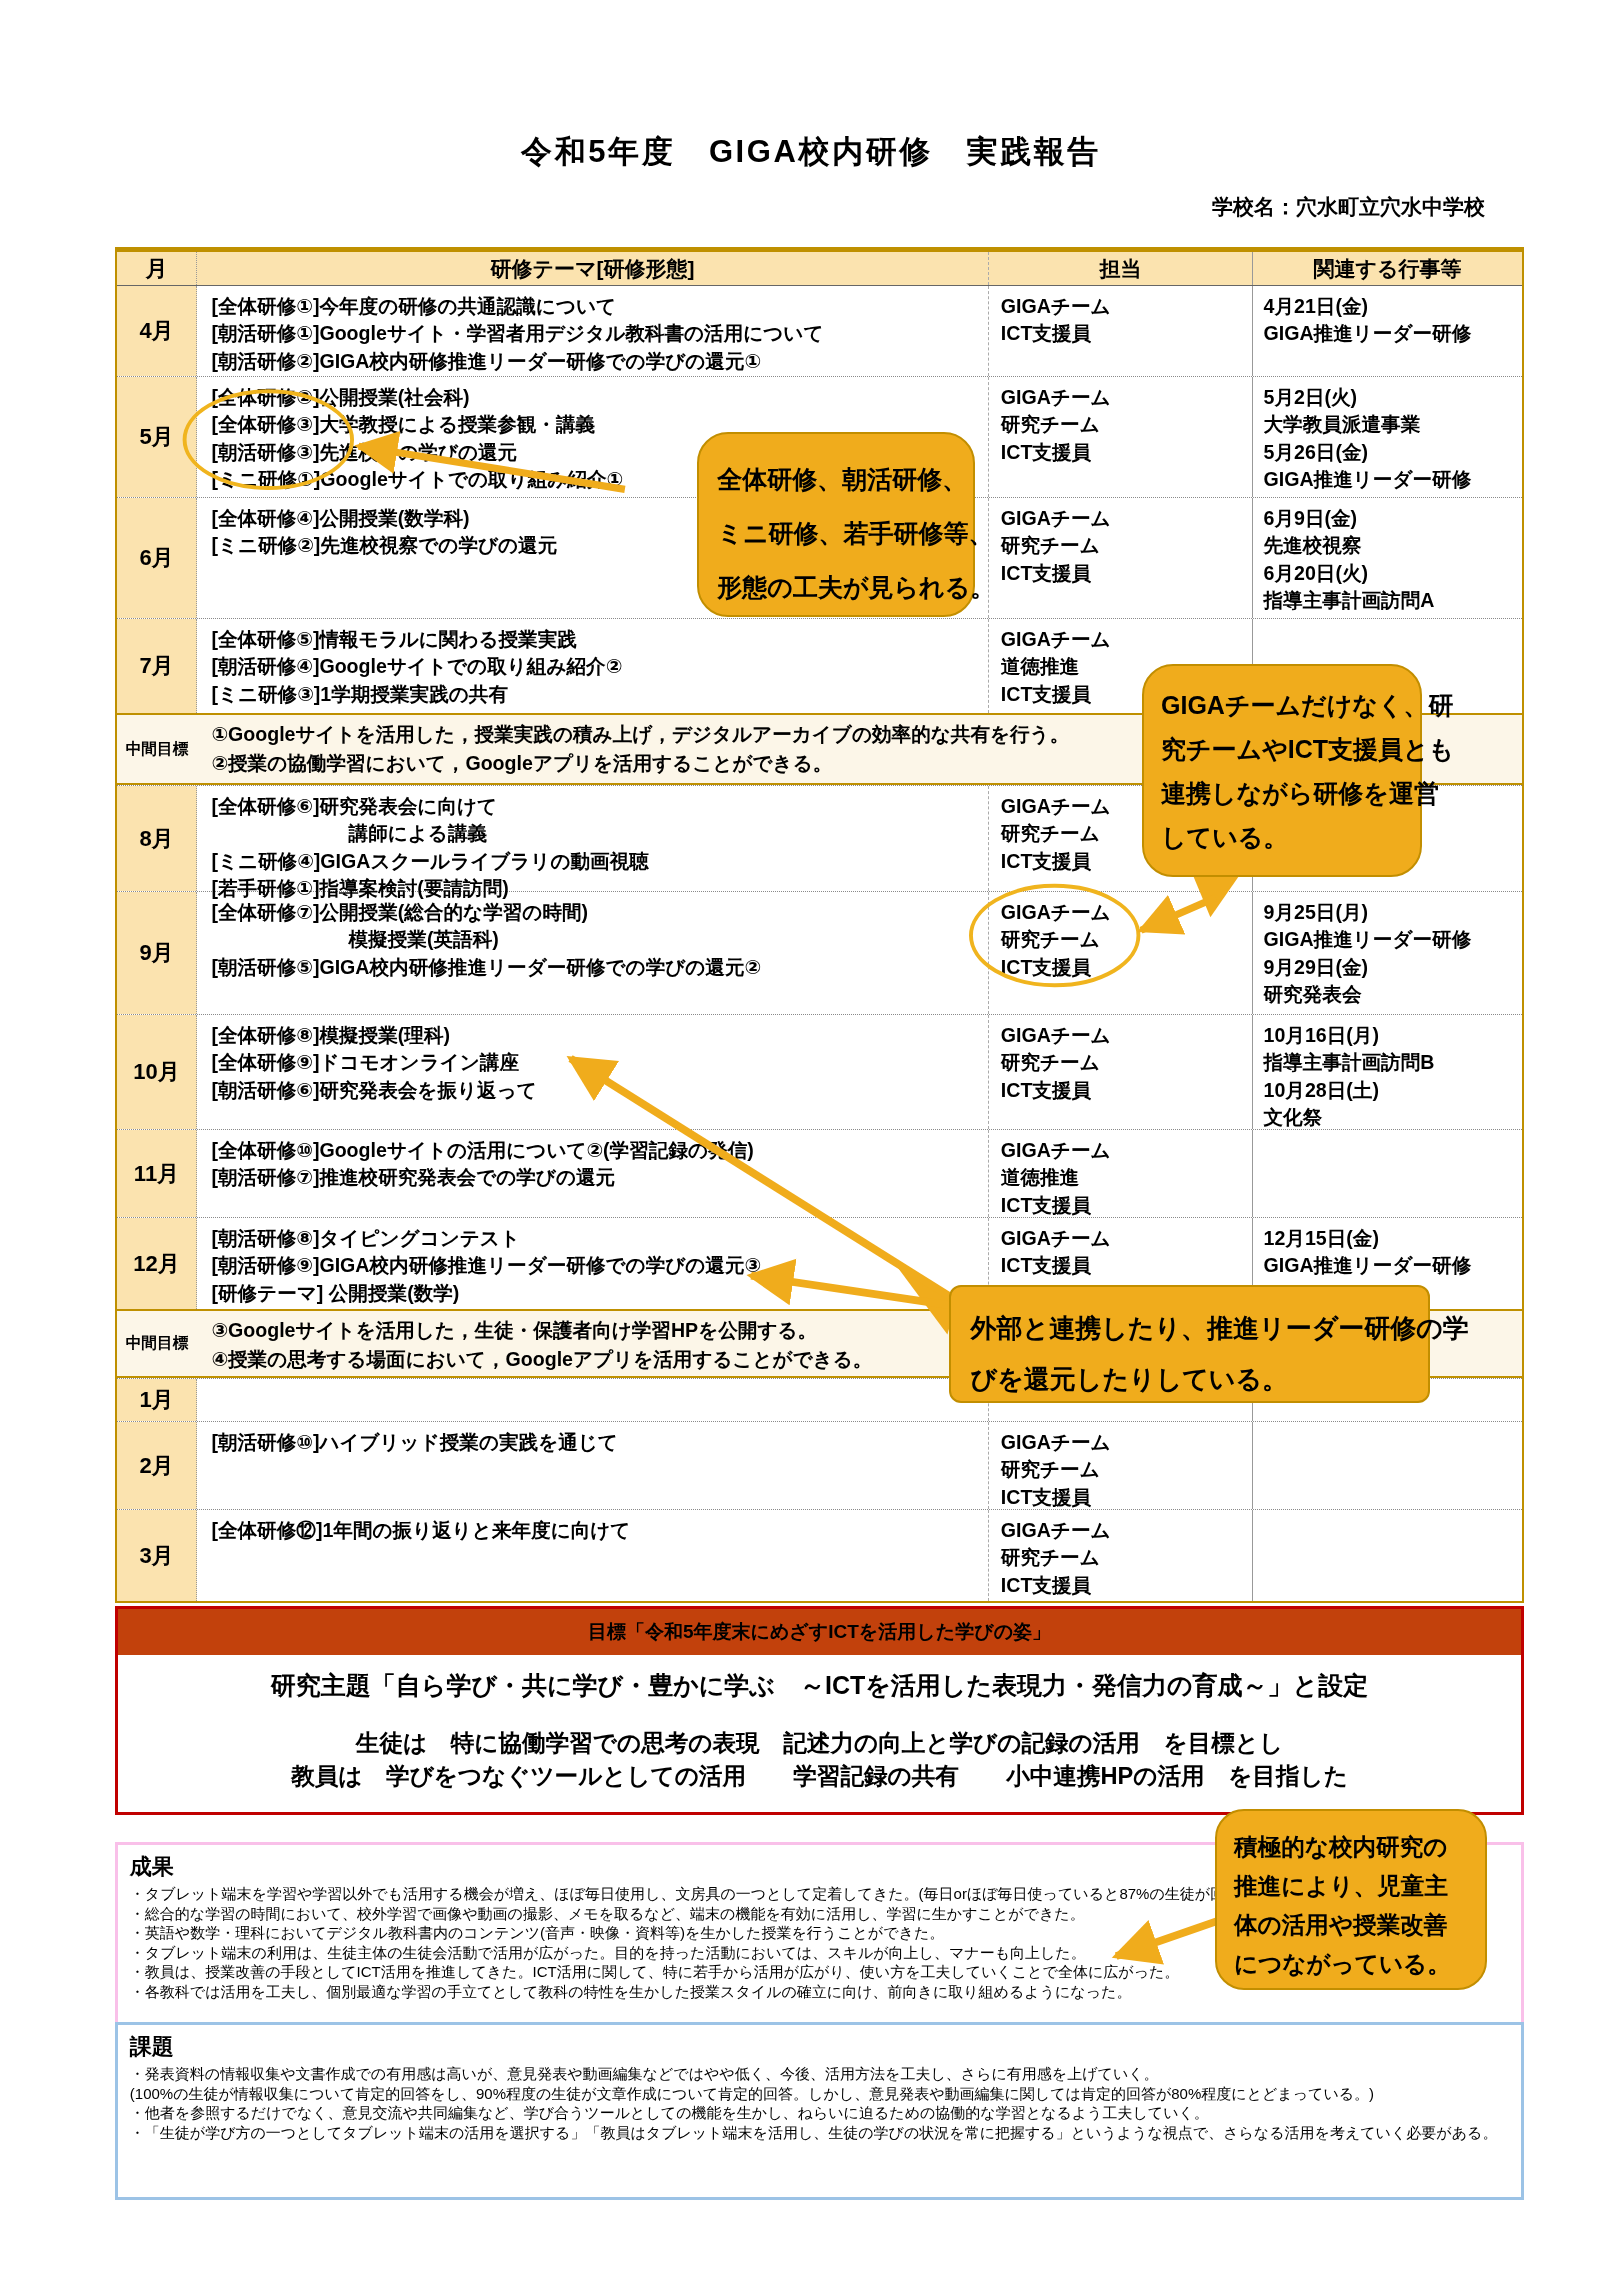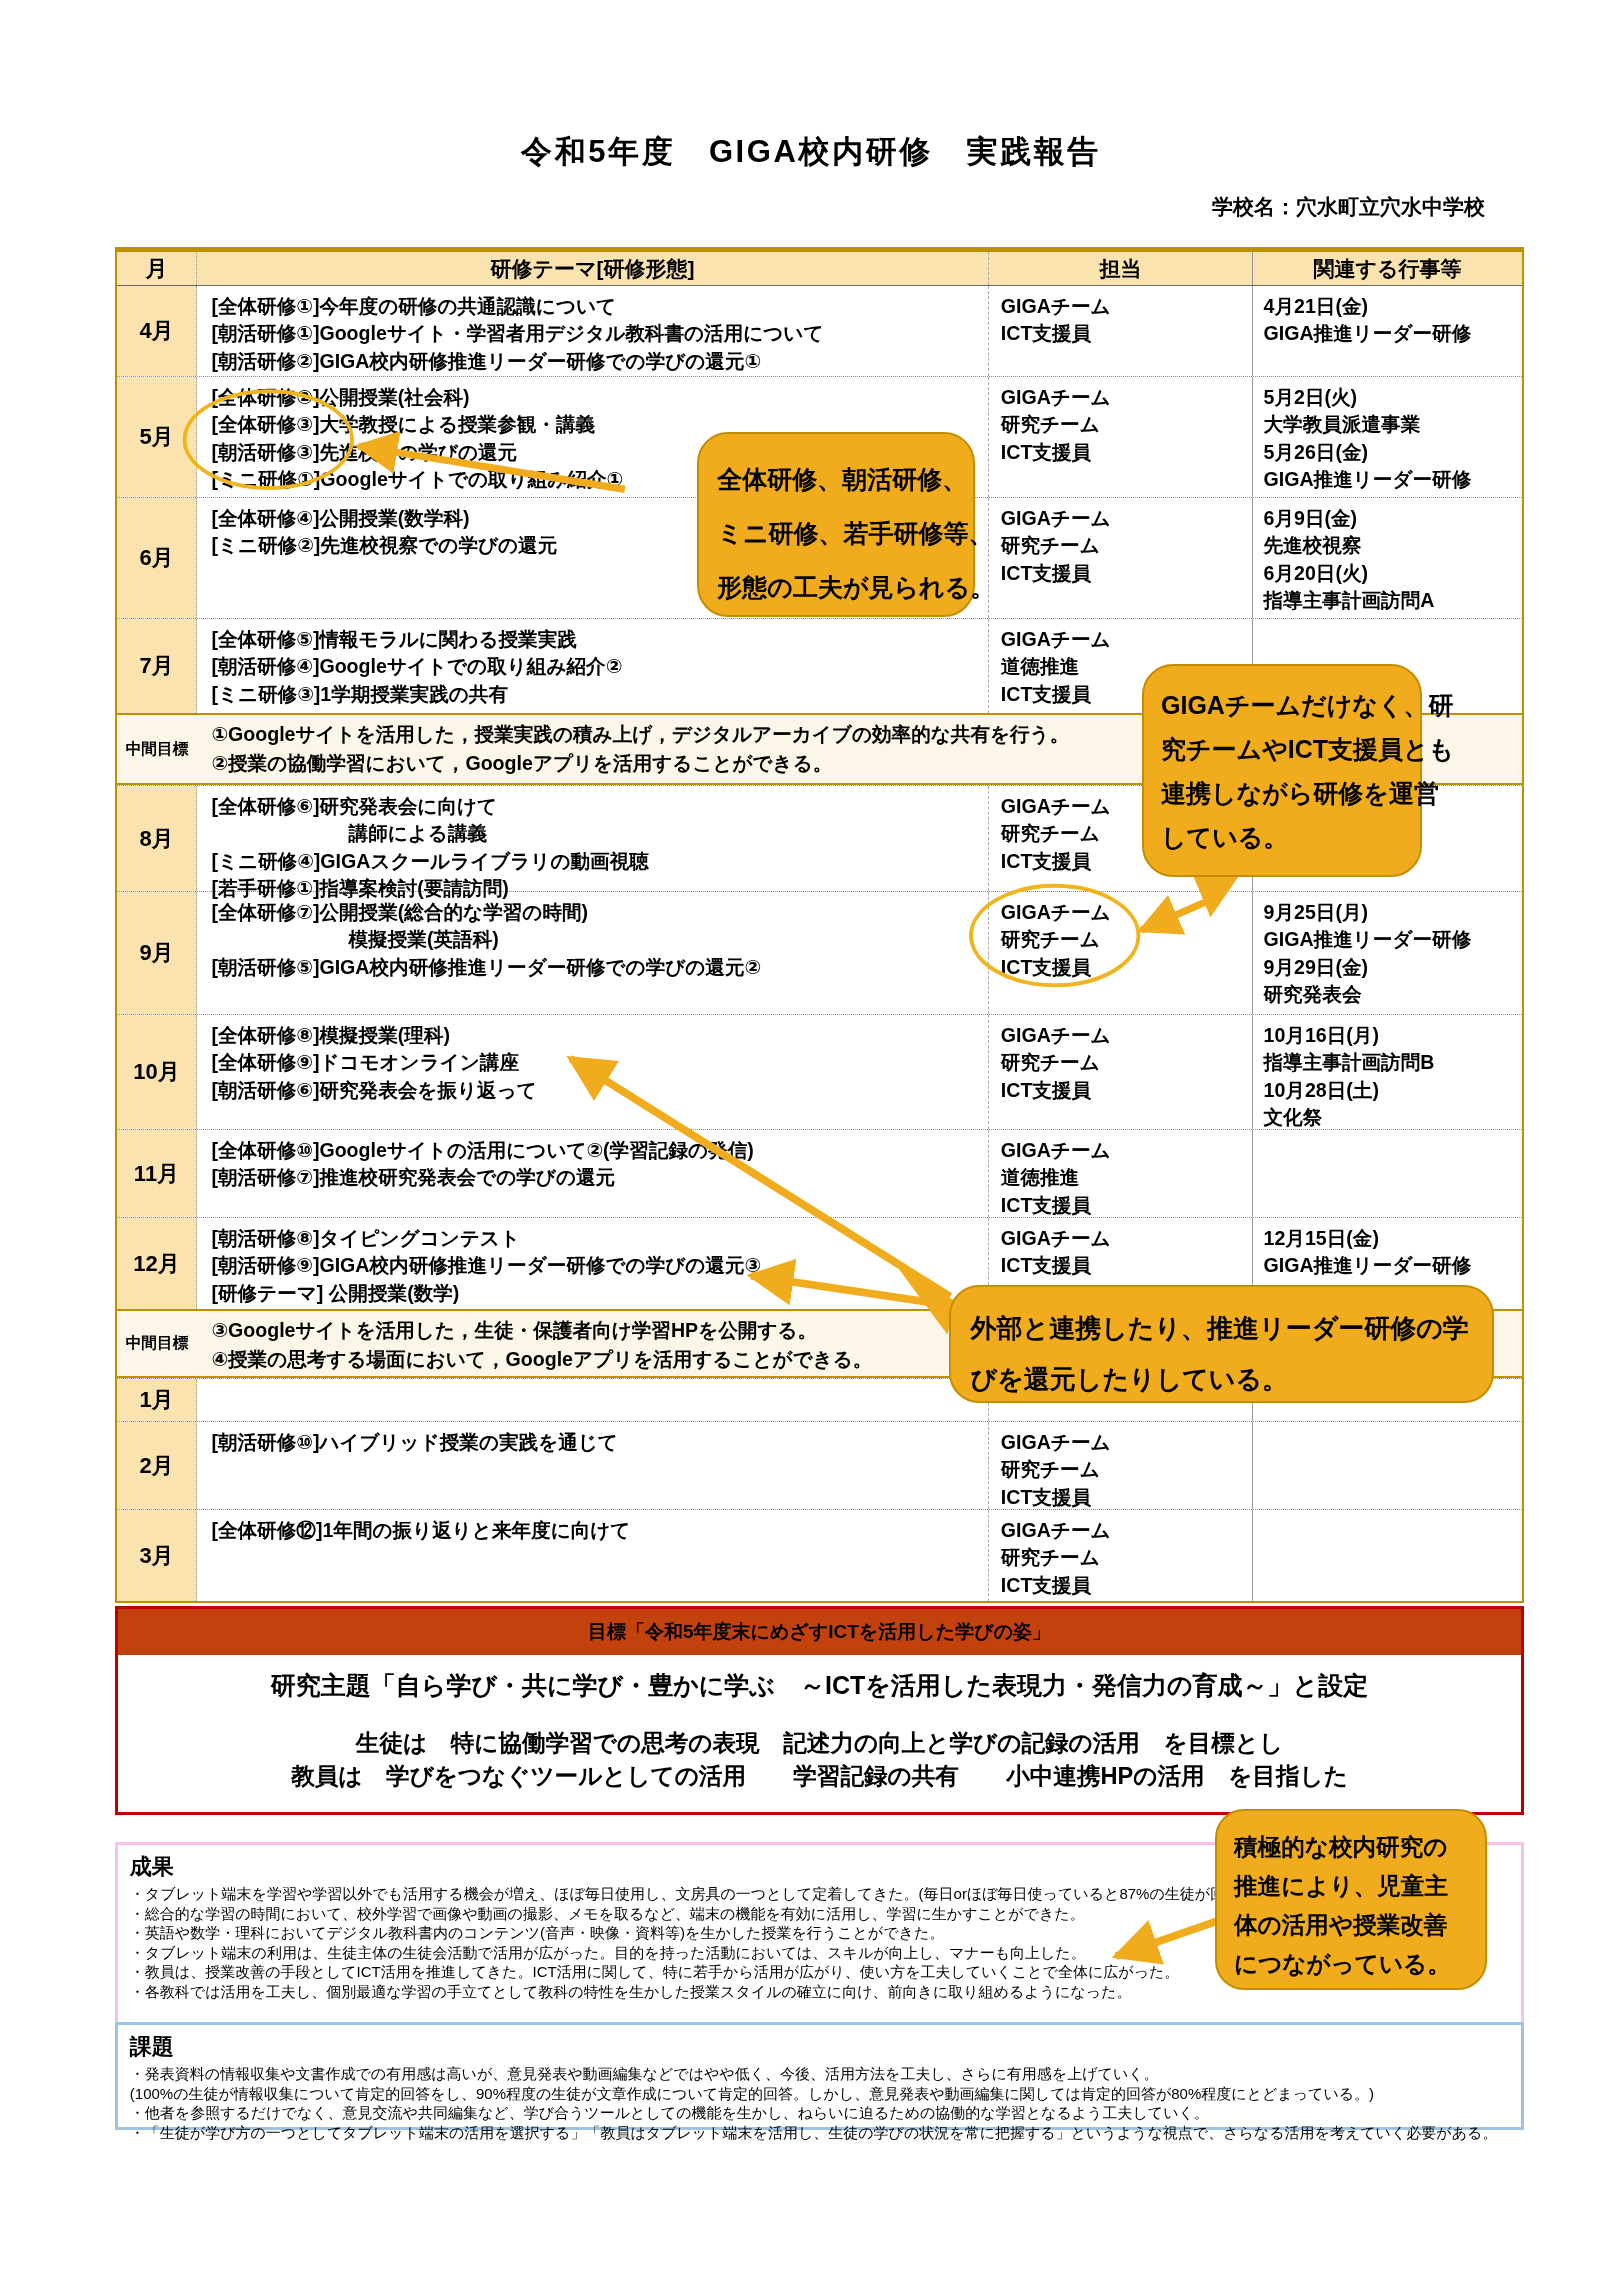--- a/index.html
+++ b/index.html
@@ -30,32 +30,32 @@
   
   .goalbox{position:absolute;left:115px;top:1606px;width:1409px;height:209px;box-sizing:border-box;
            border:3.3px solid #C00000;background:#fff;}
   .goalband{position:absolute;left:0;top:0;width:100%;height:46px;background:#c2410c;
             display:flex;align-items:center;justify-content:center;font-size:19px;font-weight:bold;}
   .goal-theme{position:absolute;left:0;top:60px;width:100%;text-align:center;font-size:25px;font-weight:bold;}
   .goal-students{position:absolute;left:0;top:118px;width:100%;text-align:center;font-size:23.6px;font-weight:bold;}
   .goal-teachers{position:absolute;left:0;top:151px;width:100%;text-align:center;font-size:23.6px;font-weight:bold;}
   .secbox{position:absolute;left:115px;width:1409px;background:#fff;box-sizing:border-box;}
   .results{top:1842px;height:208px;border:3.3px solid #F9C0E9;}
-  .issues{top:2022px;height:108px;border:3.3px solid #9CC3E6;}
+  .issues{top:2022px;height:178px;border:3.3px solid #9CC3E6;}
   .sectitle{font-size:22px;font-weight:bold;margin:6.5px 0 2.6px 11.8px;}
   .bullet{font-size:15px;line-height:19.6px;margin-left:11.8px;white-space:pre;}
   
   .bubble{position:absolute;background:#F0AC1C;border:2.6px solid #C28E00;border-radius:31px;
           box-sizing:border-box;z-index:6;}
   .bubble .bline{font-weight:bold;color:#000;white-space:pre;}
   .b1{left:697px;top:432px;width:278px;height:185px;padding:18.3px 0 0 18.3px;}
   .b1 .bline{font-size:25px;line-height:54px;}
   .b2{left:1142px;top:664px;width:280px;height:213px;padding:17px 0 0 17px;}
   .b2 .bline{font-size:25px;line-height:44px;}
-  .b3{left:949px;top:1285px;width:545px;height:118px;padding:15.7px 0 0 19.6px;border-radius:30px;}
+  .b3{left:949px;top:1285px;width:481px;height:118px;padding:15.7px 0 0 19.6px;border-radius:12px;}
   .b3 .bline{font-size:26px;line-height:51px;}
   .b4{left:1215px;top:1809px;width:272px;height:181px;padding:17px 0 0 17px;border-radius:29px;}
   .b4 .bline{font-size:23.6px;line-height:39px;}
   .overlay{position:absolute;left:0;top:0;z-index:5;pointer-events:none;}
 </style>
 </head>
 <body>
 
 <div class="page">
 

